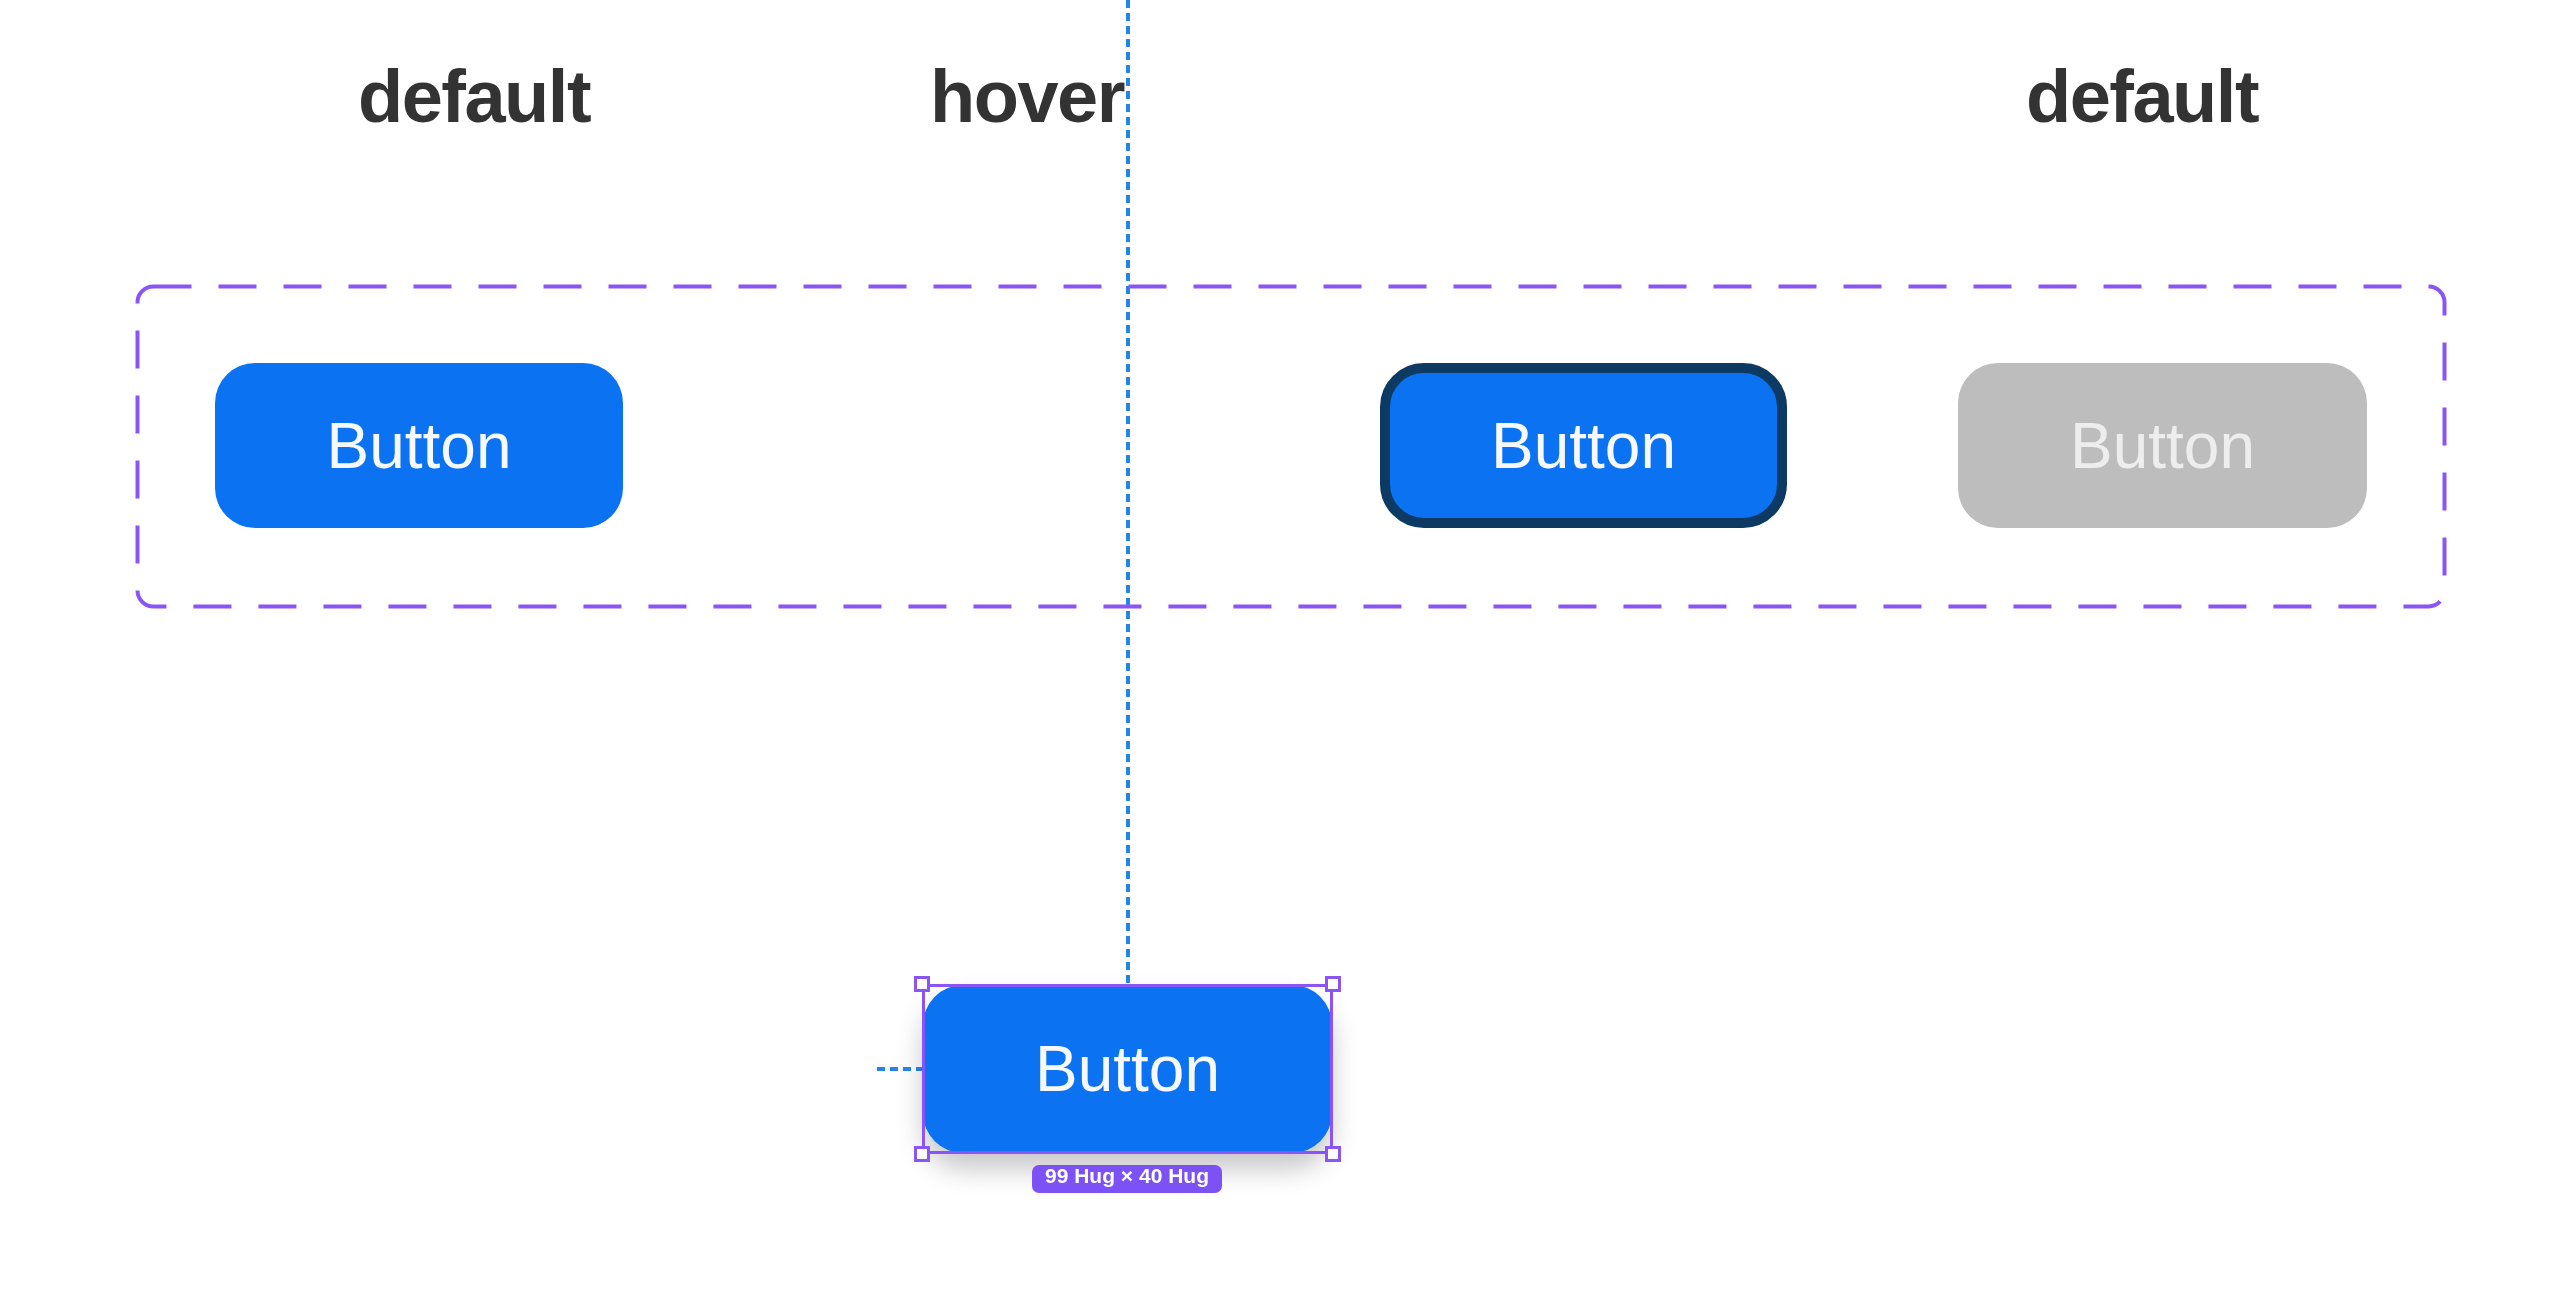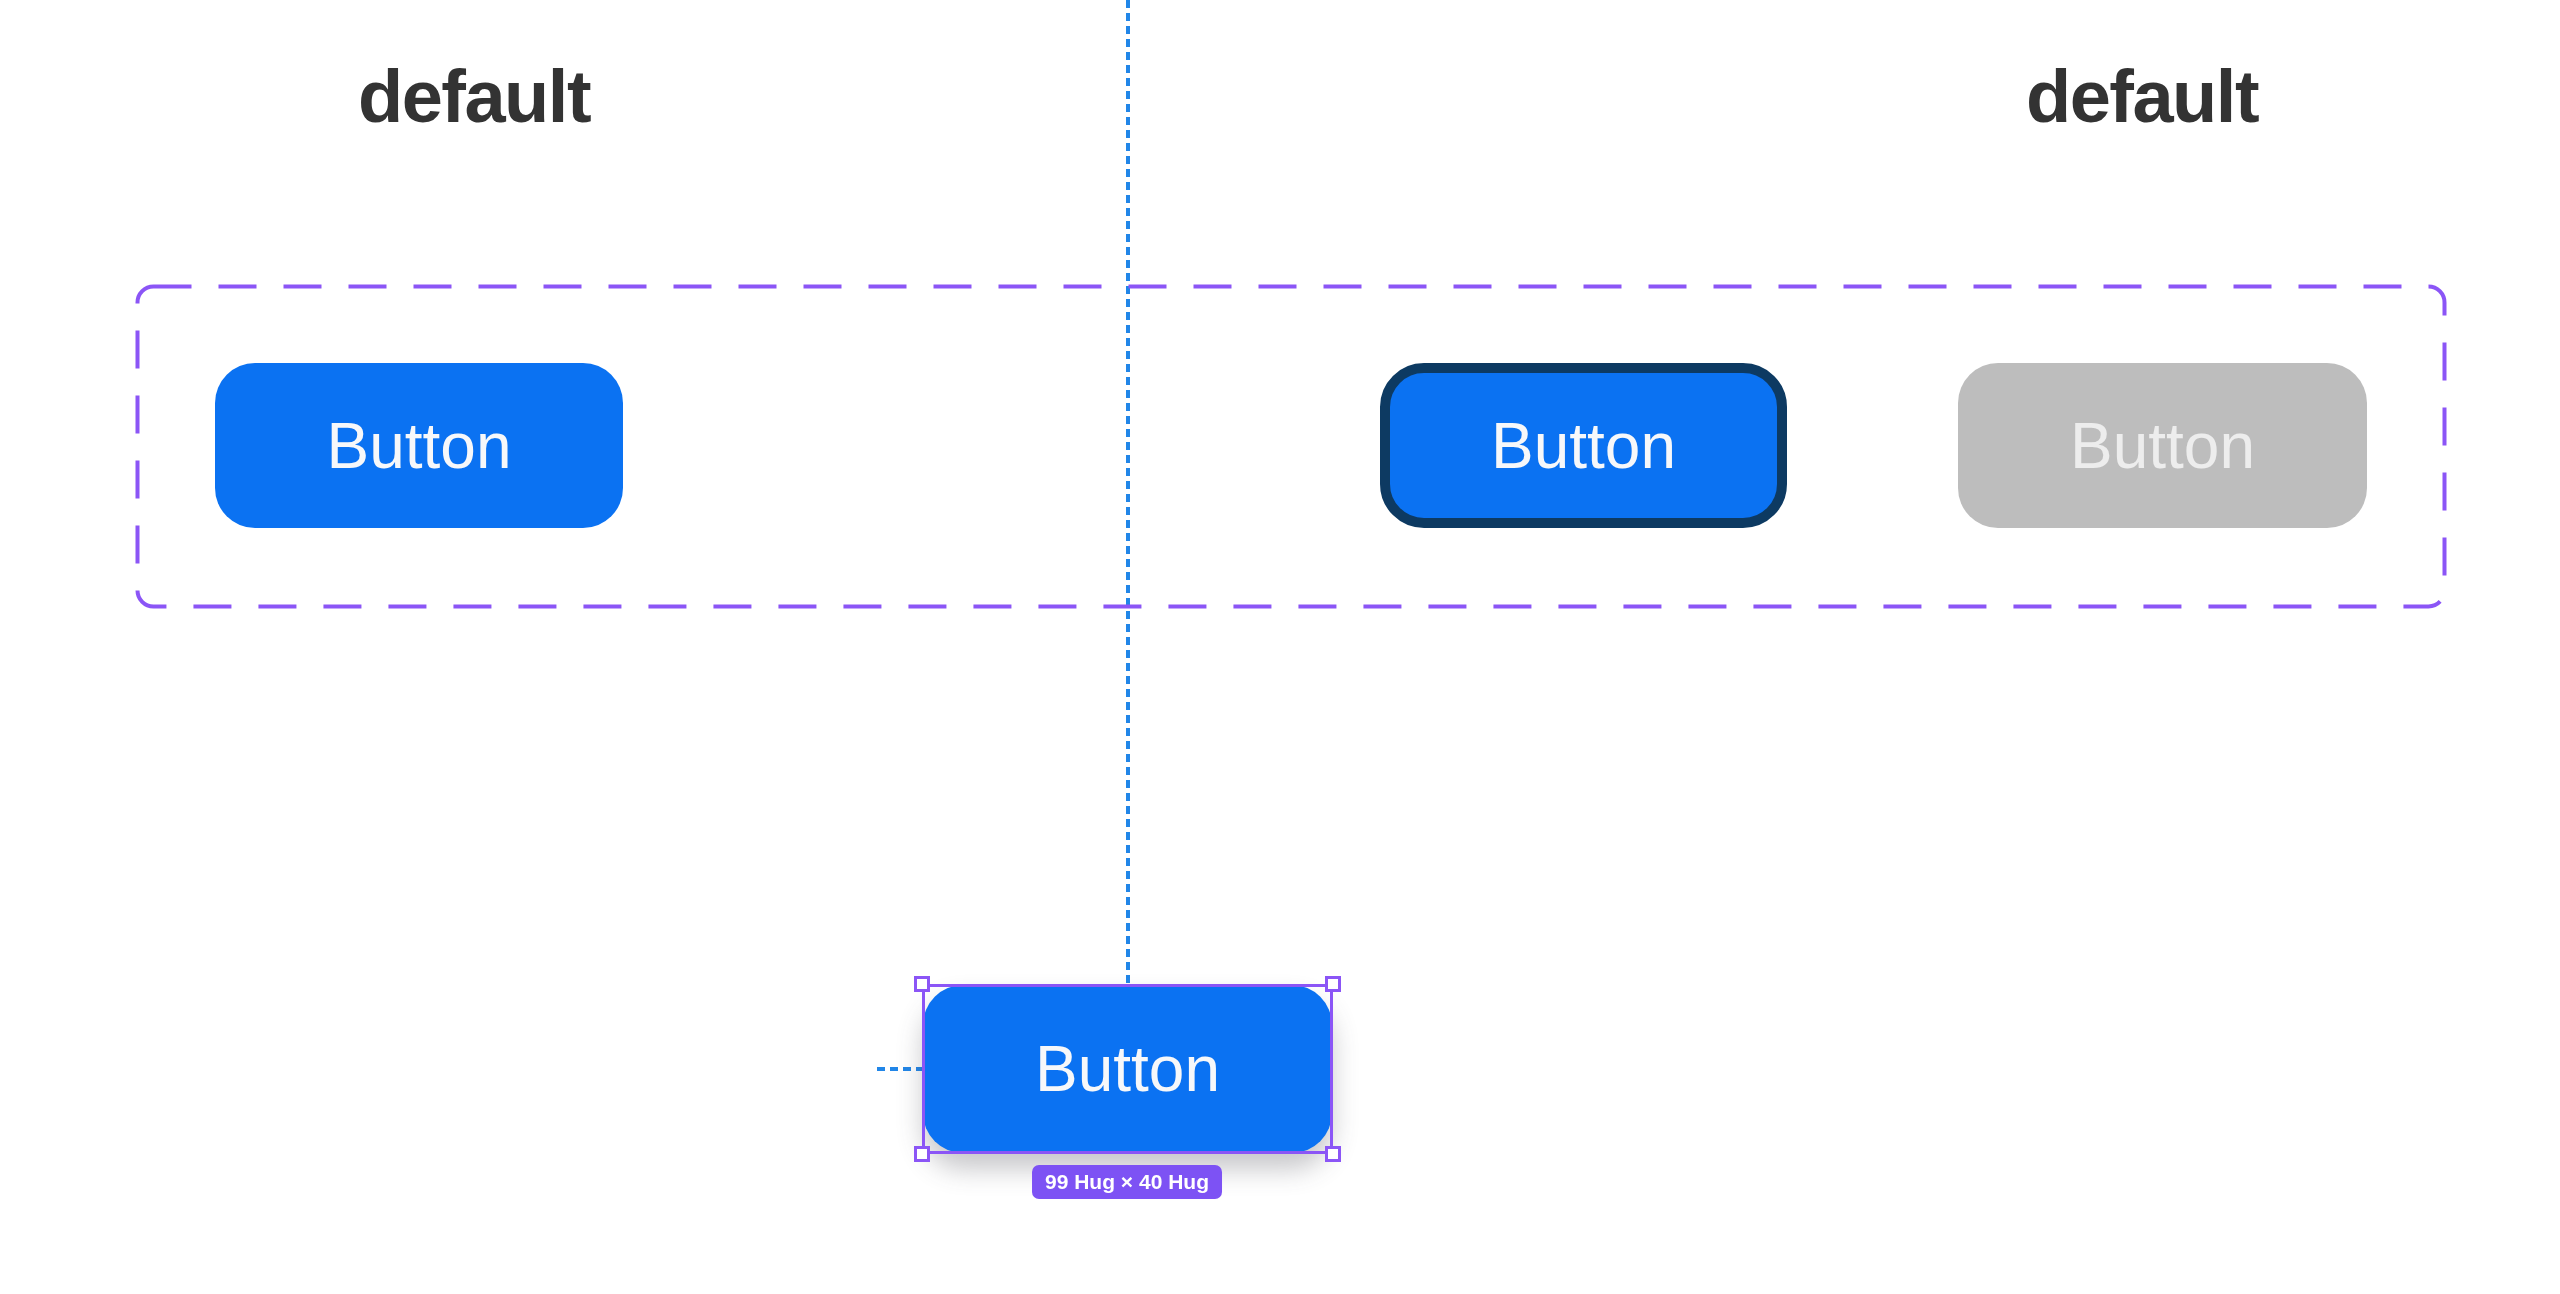--- a/index.html
+++ b/index.html
@@ -135,32 +135,33 @@
   #size-badge {
     position: absolute;
     left: 1127px;
     top: 1165px;
     transform: translateX(-50%);
     background: #7d52f4;
     color: #ffffff;
     font-size: 21px;
     font-weight: 700;
     line-height: 1;
-    padding: 6px 13px 7px 13px;
+    padding: 0 13px 7px 13px;
     border-radius: 7px;
     white-space: nowrap;
     z-index: 6;
   }
 </style>
 </head>
 <body>
 
 <div id="canvas">
 
   <div class="col-header" id="hdr-default">default</div>
+  <div class="col-header" id="hdr-hover">hover</div>
   <div class="col-header" id="hdr-disable">default</div>
 
   <div class="guide-v"></div>
   <div class="guide-h"></div>
 
   <svg id="frame-svg" width="2312" height="325" viewBox="0 0 2312 325">
     <rect x="2.5" y="2.5" width="2307" height="320" rx="16" ry="16" fill="none" stroke="#8b55f6" stroke-width="4" stroke-dasharray="38 27"></rect>
   </svg>
 
   <div class="btn" id="btn-default">

